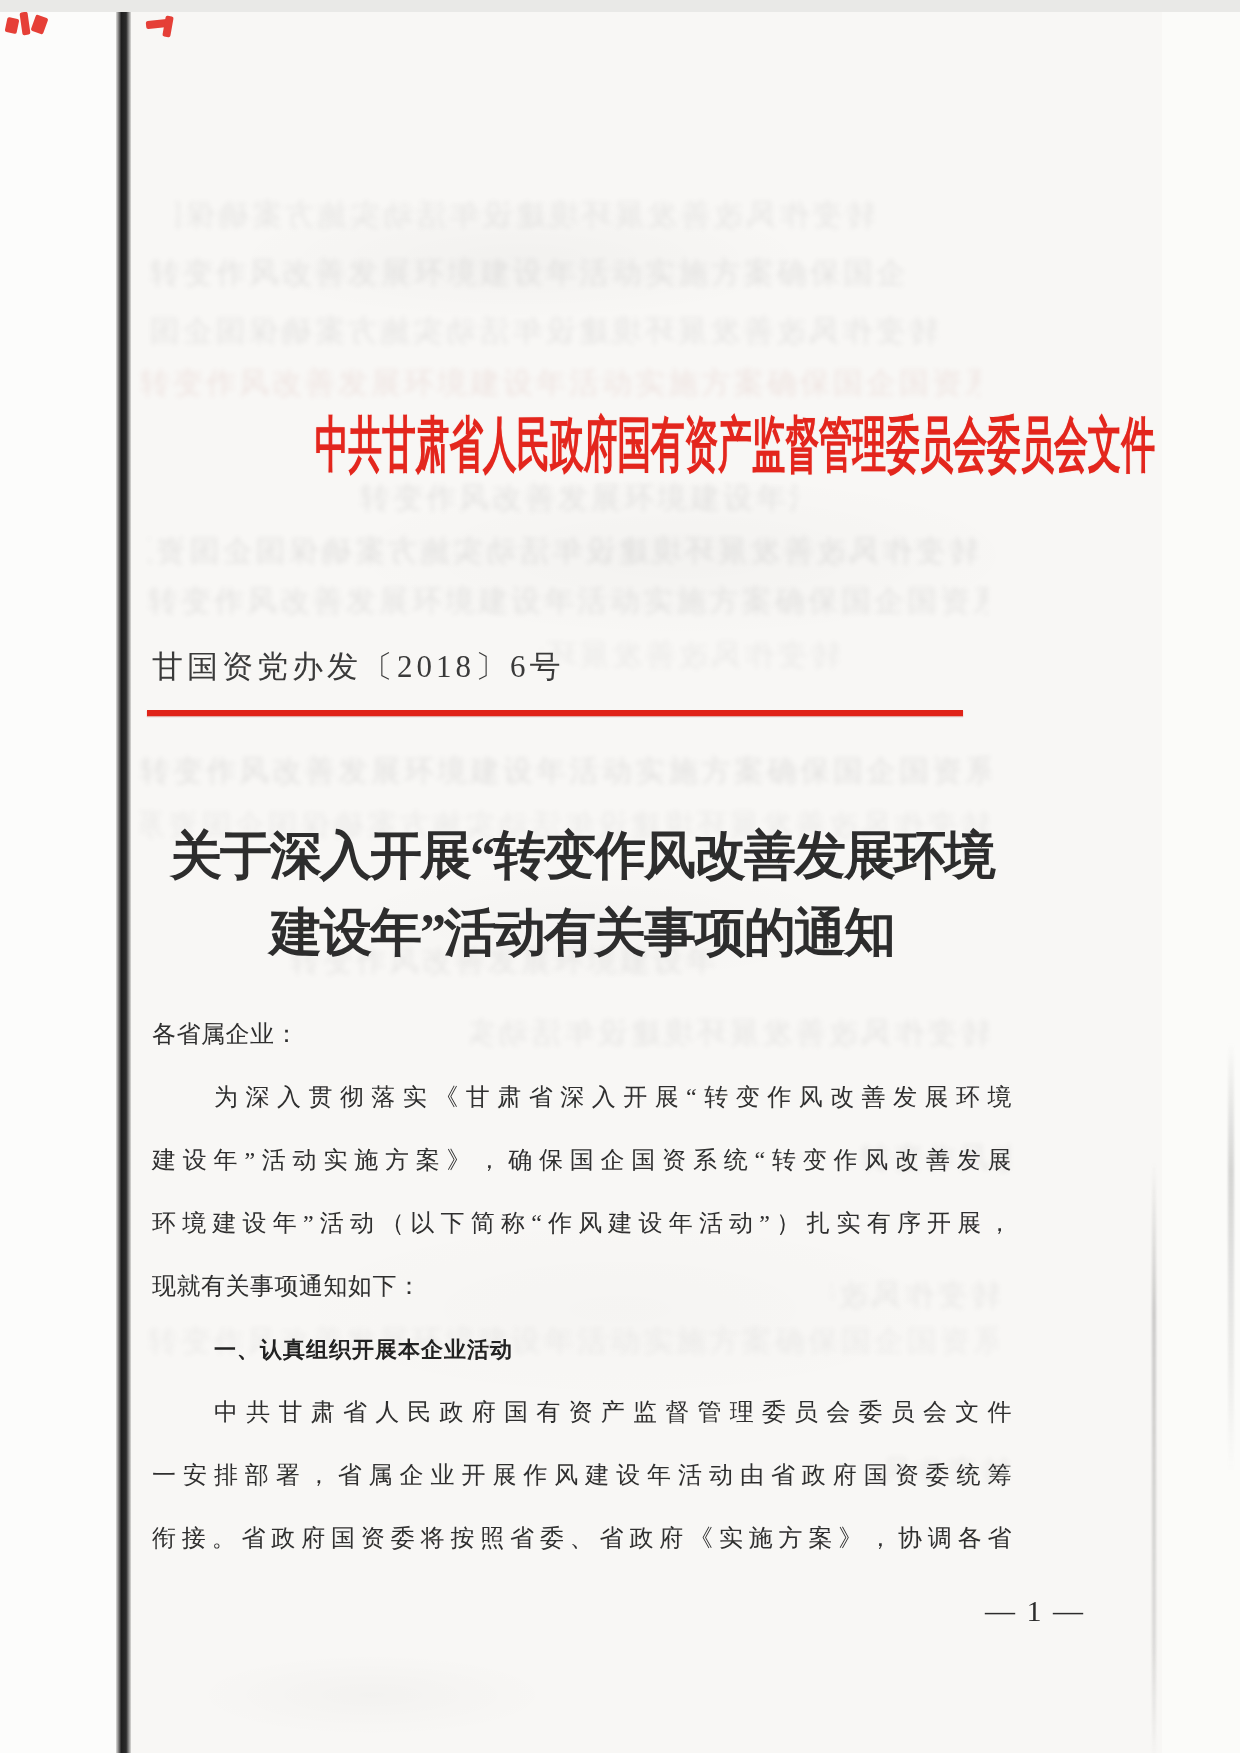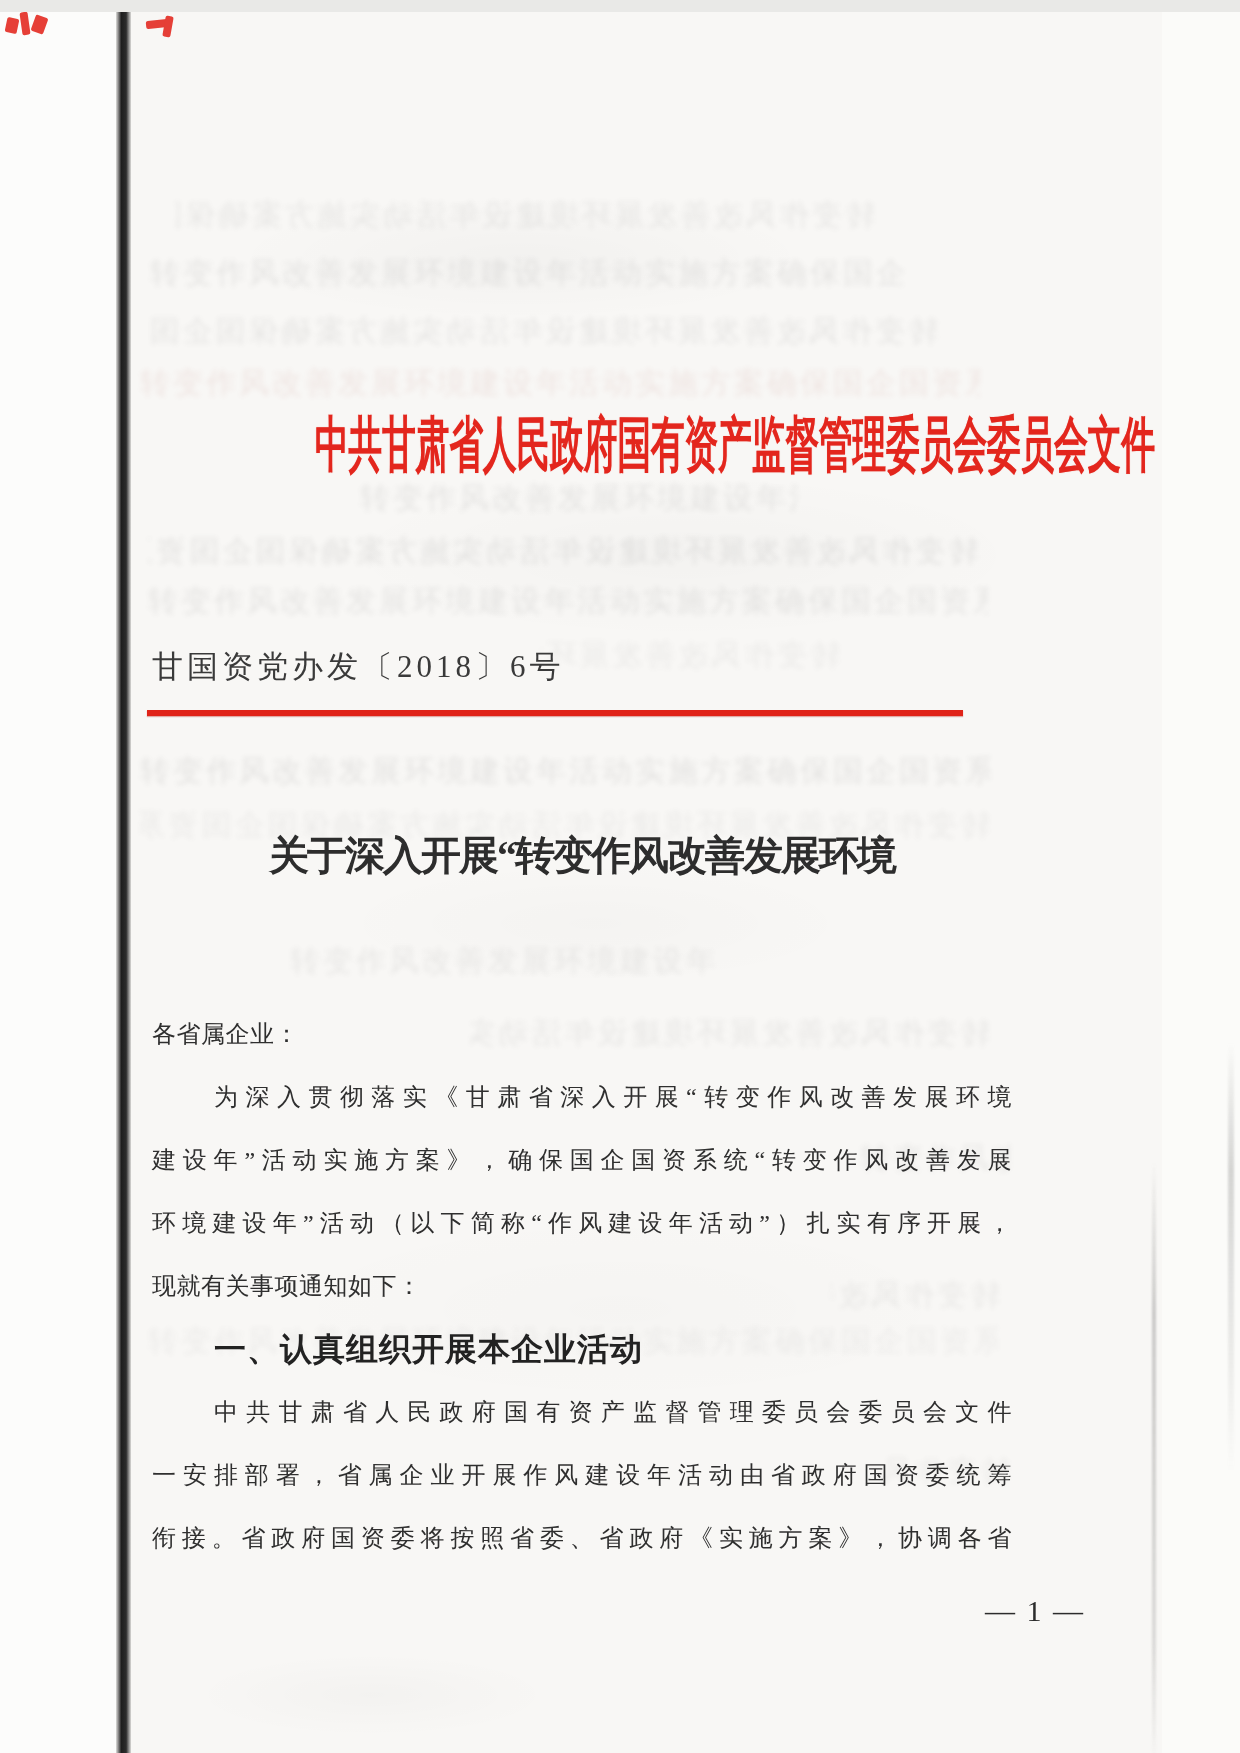--- a/index.html
+++ b/index.html
@@ -68,32 +68,32 @@
     position:absolute;left:152px;top:630px;width:860px;height:50px;line-height:50px;
     text-align:left;font-size:31px;letter-spacing:4px;color:#3a3a3a;
   }
   .red-rule{
     position:absolute;left:147px;top:698px;width:816px;height:6px;
     background:var(--separator-red,#e02318);
     box-shadow:0 1px 1px rgba(180,30,20,0.35);
   }
   .title-block{position:absolute;left:152px;top:805px;width:860px;text-align:center;}
   .title-line{
-    height:77px;line-height:77px;font-size:40px;font-weight:bold;
+    height:77px;line-height:77px;font-size:52px;font-weight:bold;
     letter-spacing:-2px;color:#2d2d2d;white-space:nowrap;font-family:Liberation Serif, serif;
   }
   .body-block{position:absolute;left:152px;top:991px;width:860px;}
   .b-line{
     height:63px;line-height:63px;font-size:24px;color:var(--body-text,#2f2f2f);
     white-space:nowrap;letter-spacing:0.5px;font-family:Liberation Serif, serif;
   }
   .b-line.full{white-space:normal;text-align:justify;text-align-last:justify;}
   .b-line.indent{text-indent:62px;}
   .b-line.heading{
-    font-weight:bold;font-size:32px;letter-spacing:1px;
+    font-weight:bold;font-size:22px;letter-spacing:1px;
     font-family:"Liberation Sans","DejaVu Sans",sans-serif;color:#222;
   }
   .page-number{
     position:absolute;left:940px;top:1578px;width:190px;height:42px;line-height:42px;
     text-align:center;font-size:30px;letter-spacing:2px;color:#2c2c2c;white-space:nowrap;
   }
 </style>
 </head>
 <body>
 
@@ -134,20 +134,21 @@
     </div>
 
   <div class="banner">中共甘肃省人民政府国有资产监督管理委员会委员会文件</div>
 
   <div class="doc-number">甘国资党办发〔2018〕6号</div>
 
   <div class="red-rule"></div>
 
   <div class="title-block">
     <div class="title-line">关于深入开展“转变作风改善发展环境</div>
+    <div class="title-line">建设年”活动有关事项的通知</div>
   </div>
 
   <div class="body-block">
     <div class="b-line">各省属企业：</div>
     <div class="b-line full indent">为深入贯彻落实《甘肃省深入开展“转变作风改善发展环境</div>
     <div class="b-line full">建设年”活动实施方案》，确保国企国资系统“转变作风改善发展</div>
     <div class="b-line full">环境建设年”活动（以下简称“作风建设年活动”）扎实有序开展，</div>
     <div class="b-line">现就有关事项通知如下：</div>
     <div class="b-line heading indent">一、认真组织开展本企业活动</div>
     <div class="b-line full indent">中共甘肃省人民政府国有资产监督管理委员会委员会文件</div>

